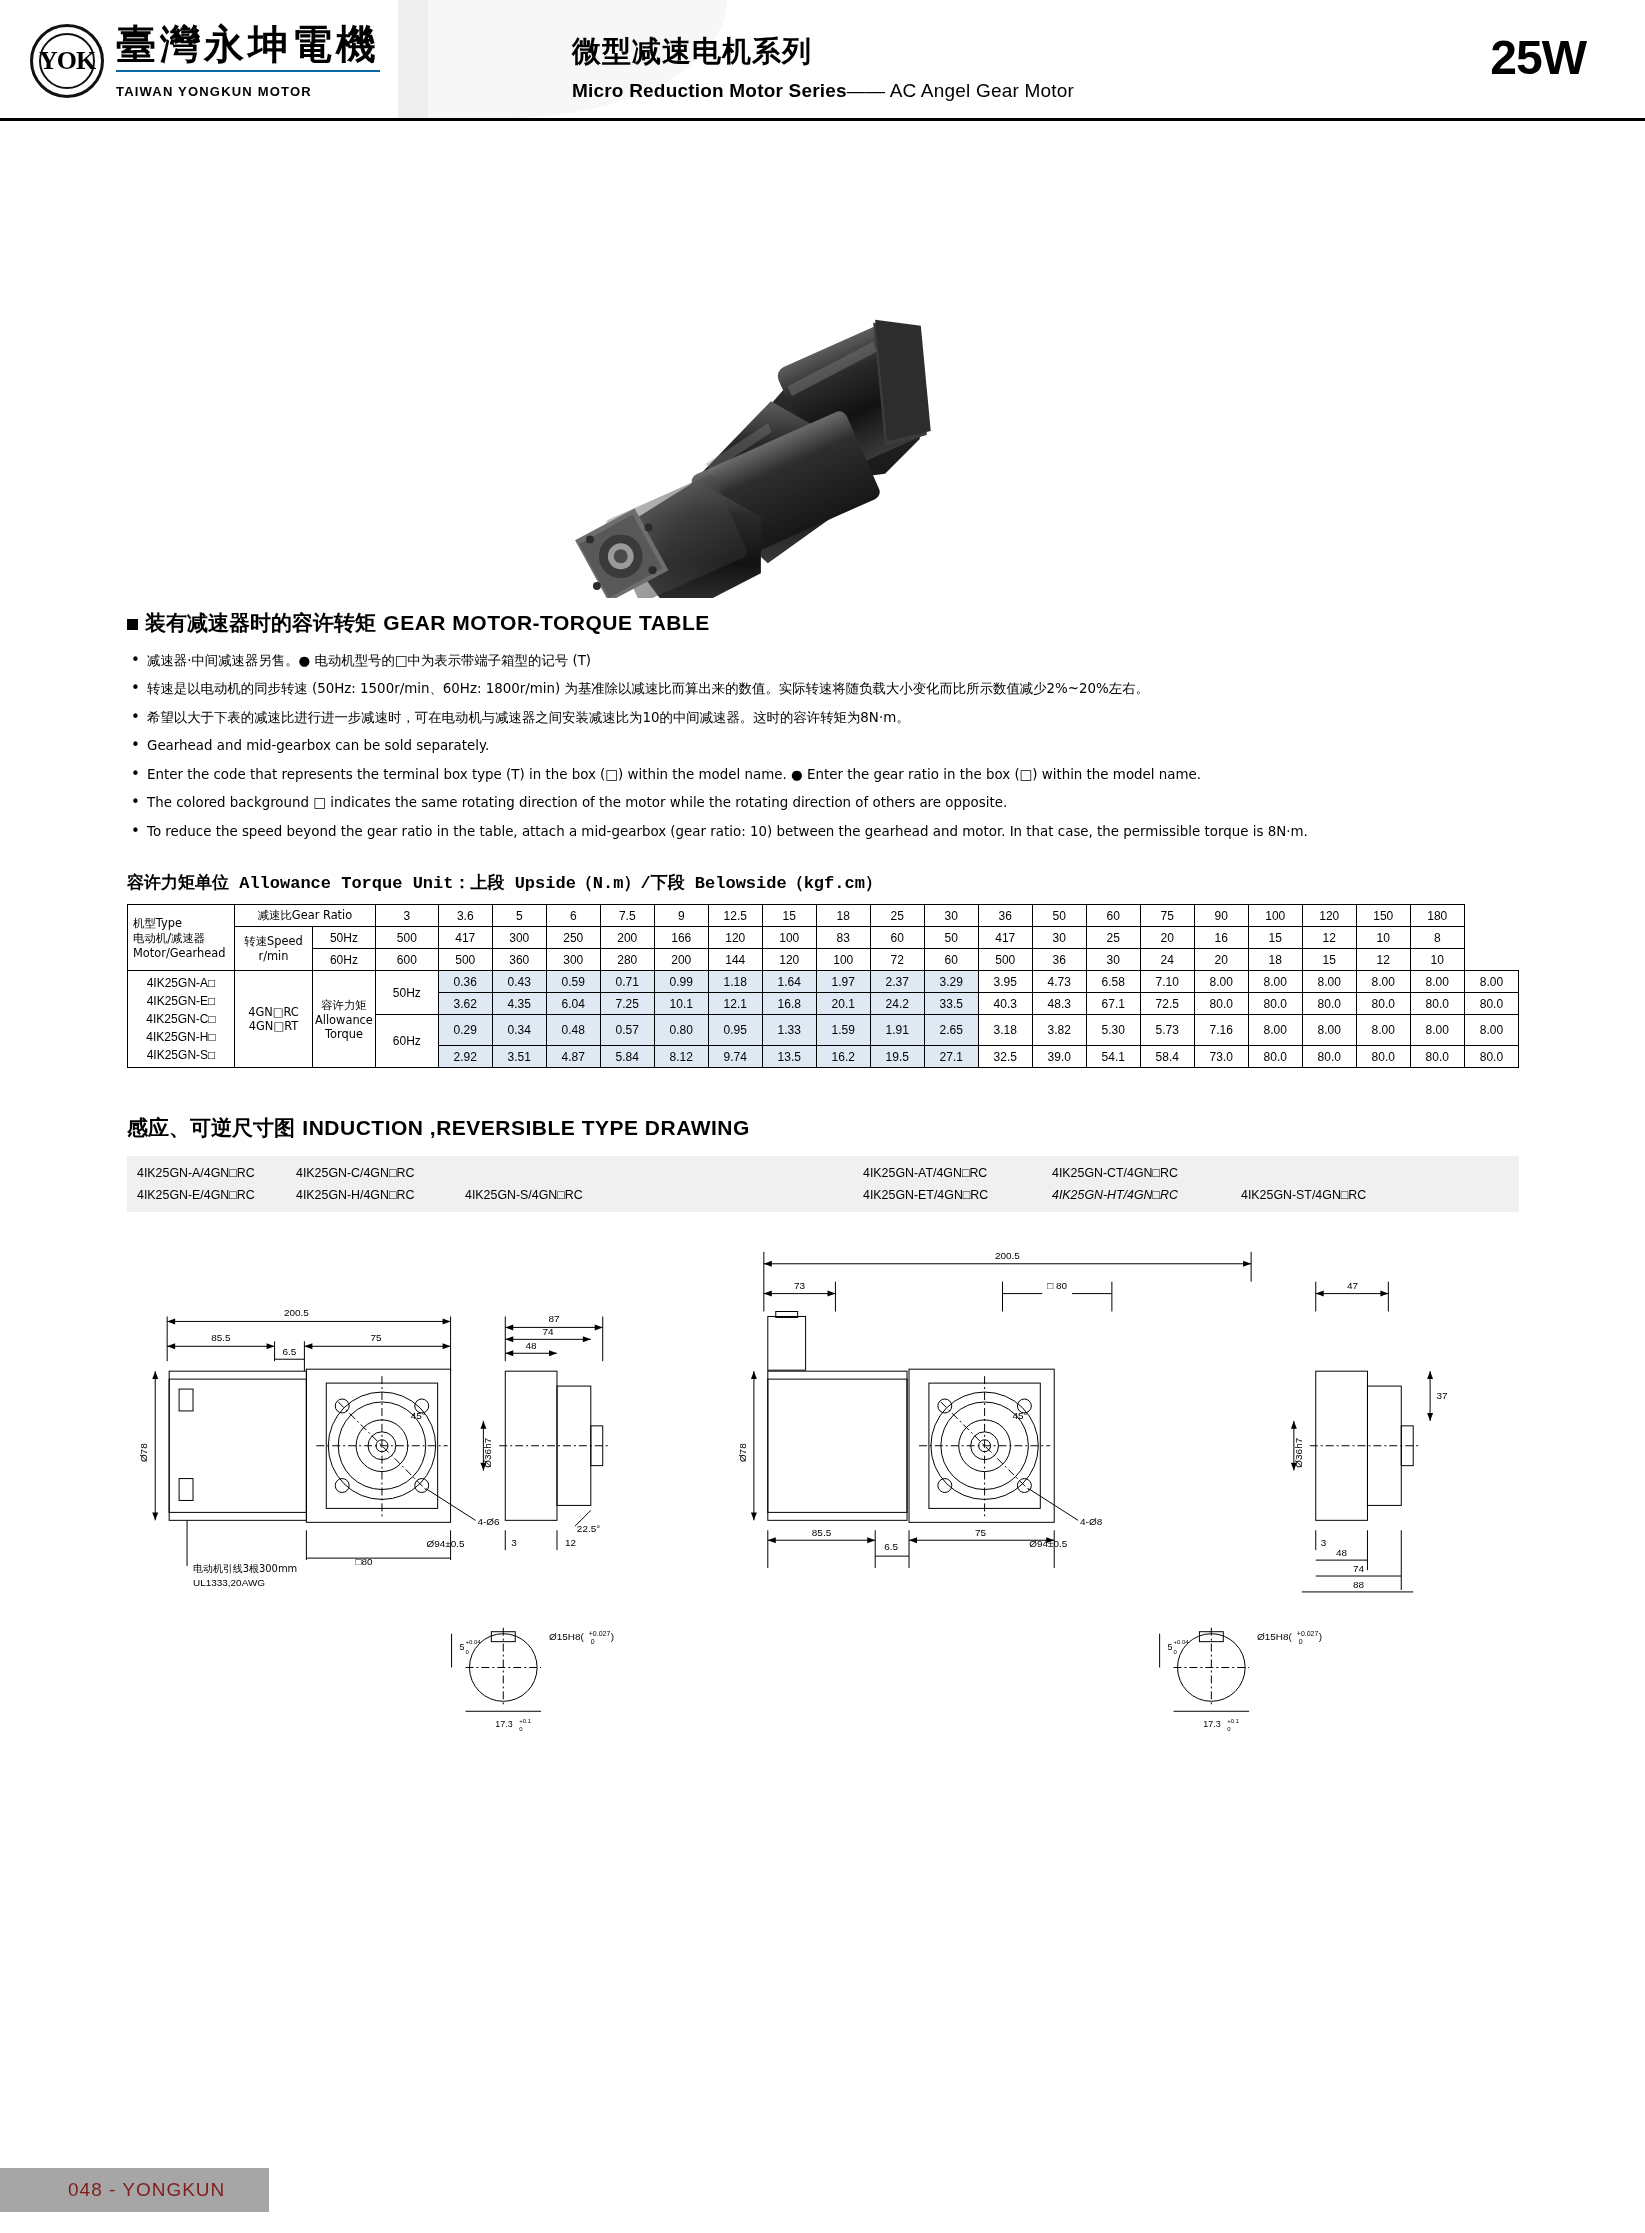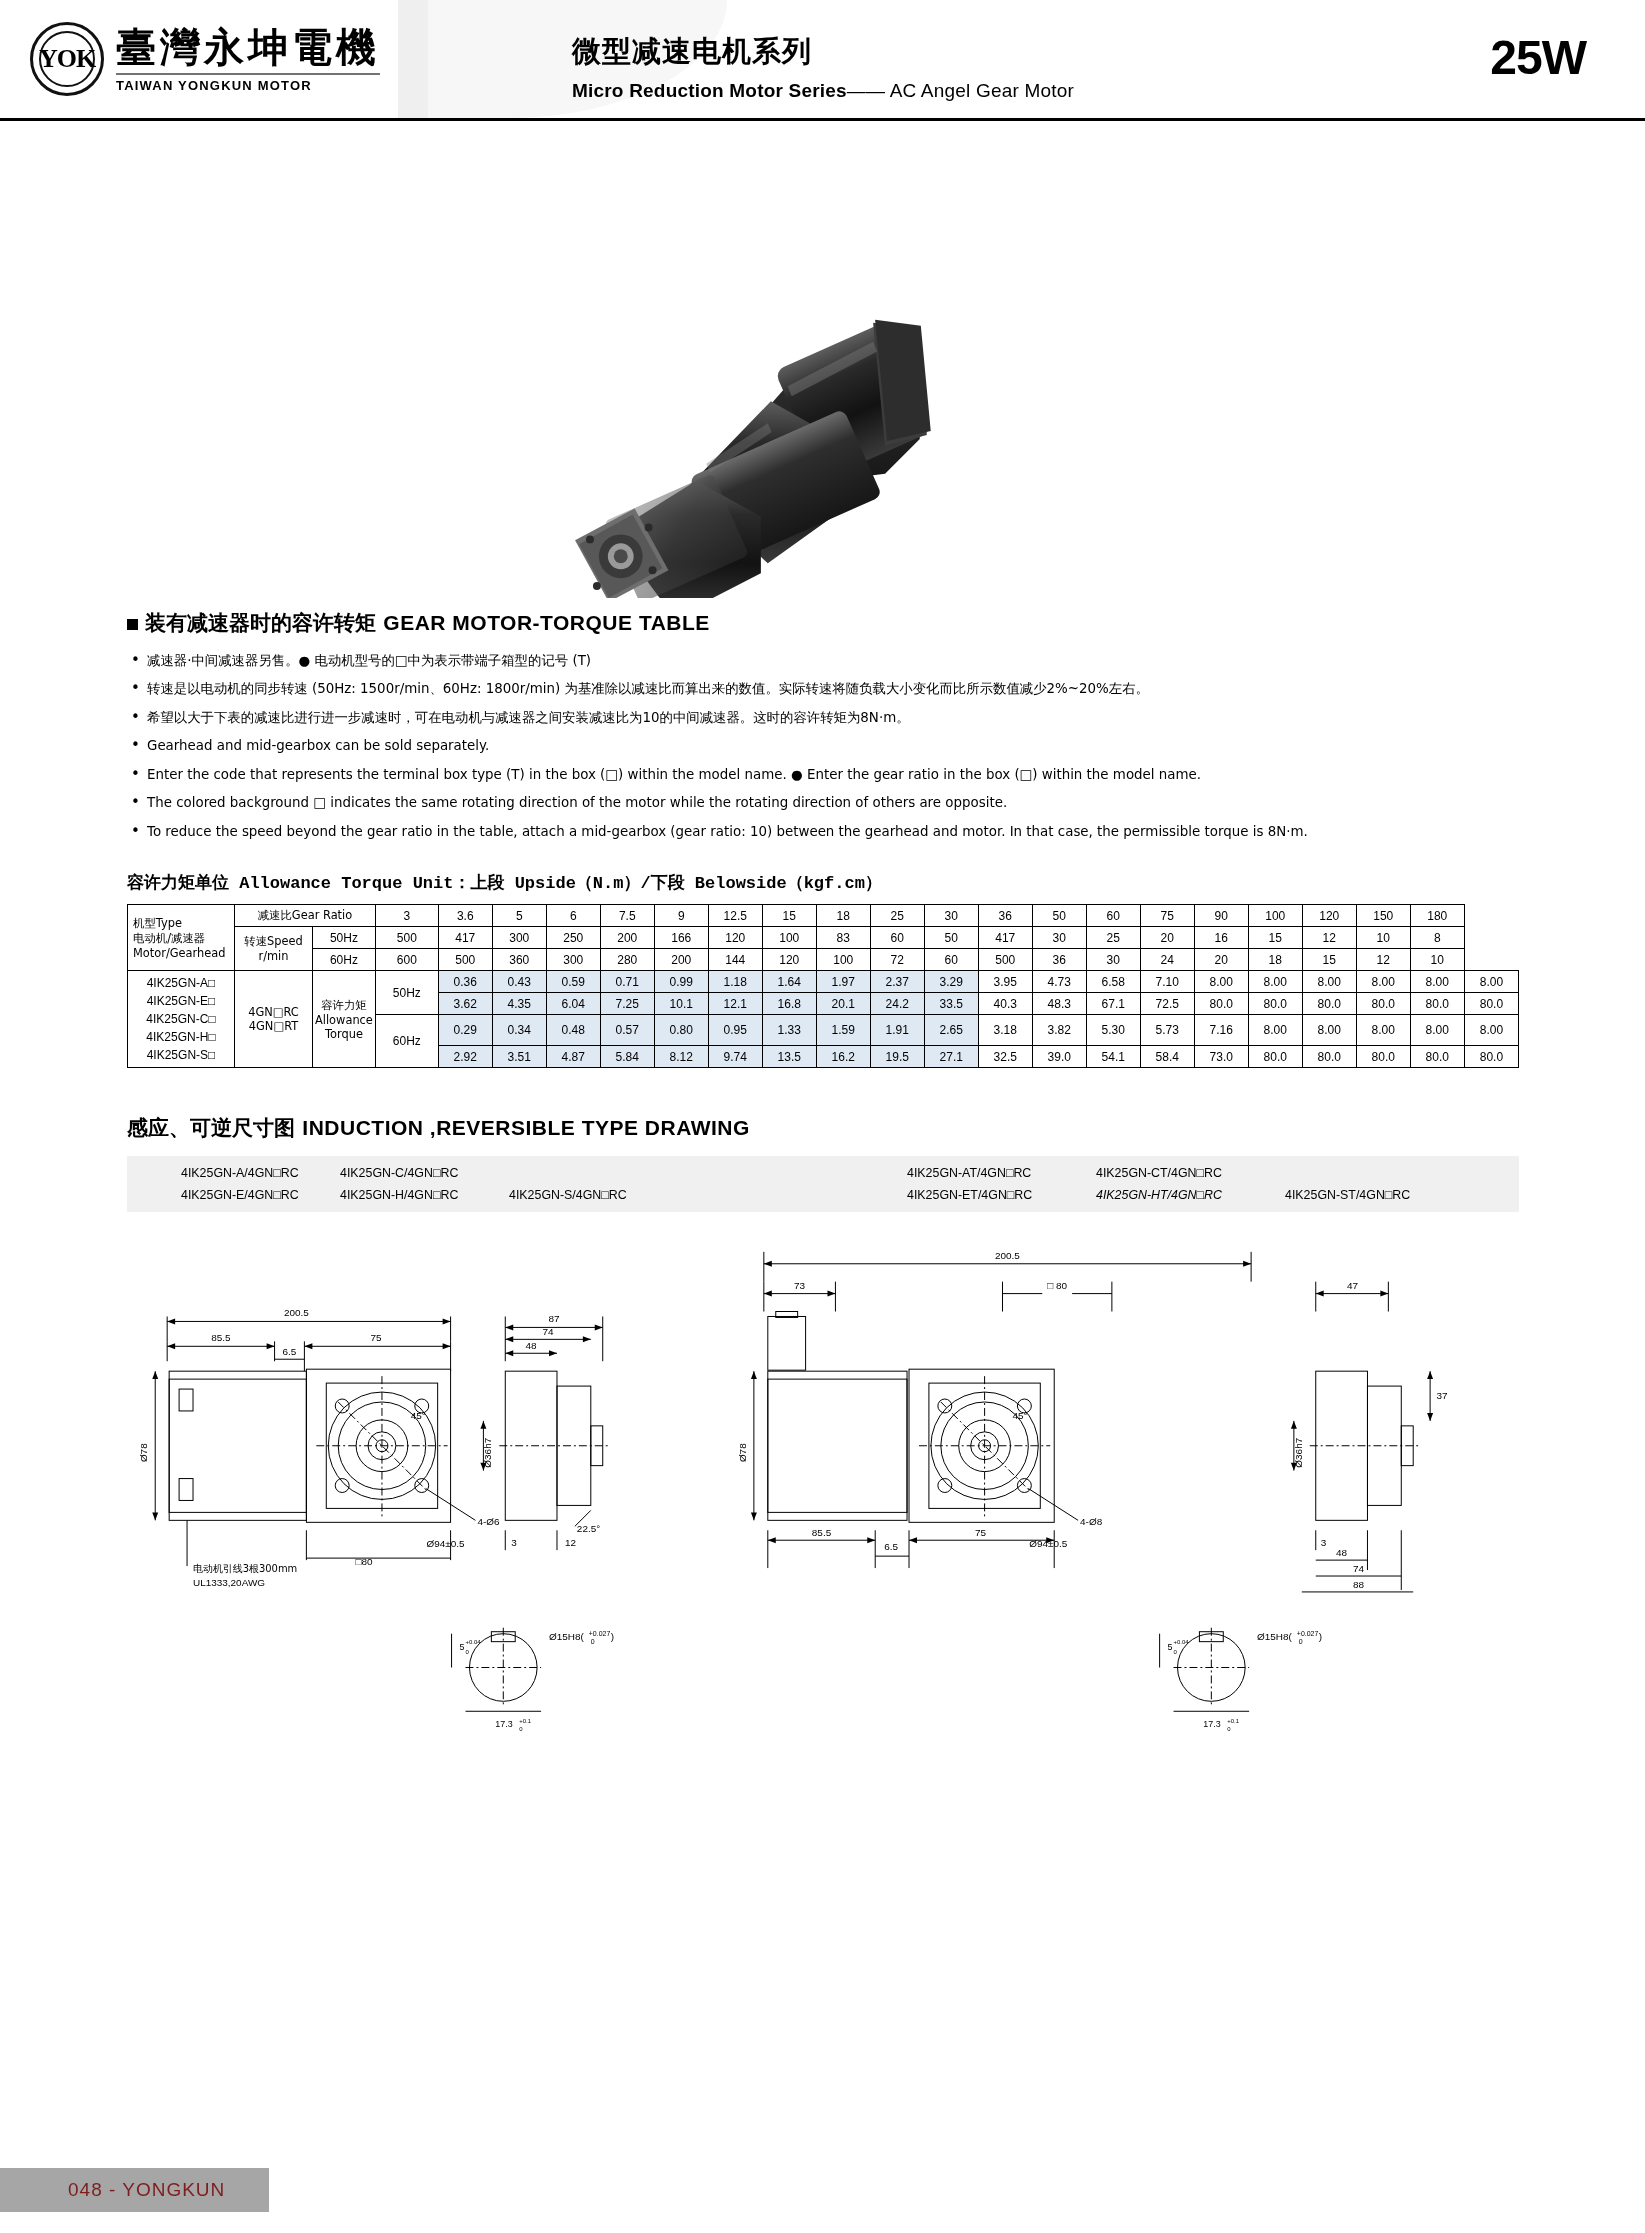--- a/index.html
+++ b/index.html
@@ -58,21 +58,21 @@
   .logo-mark span {
     font-weight:bold; font-size:26px; letter-spacing:-1px; z-index:2;
     font-family:"Liberation Serif", serif;
   }
   .logo-text-cn {
     font-family:Liberation Sans, sans-serif;
     font-size:40px; font-weight:bold; letter-spacing:4px; line-height:1.1;
   }
   .logo-text-en {
     font-size:13px; font-weight:bold; letter-spacing:1.2px; margin-top:4px;
-    border-top:2px solid #737373; padding-top:3px;
+    border-top:2px solid #0369a1; padding-top:12px;
   }
   .hdr-title-cn {
     position:absolute; left:572px; top:32px;
     font-family:"DejaVu Sans", sans-serif;
     font-size:29px; font-weight:bold; letter-spacing:1px;
   }
   .hdr-title-en {
     position:absolute; left:572px; top:80px;
     font-size:19px; font-weight:bold; letter-spacing:0.2px;
   }
@@ -156,21 +156,21 @@
   }
 
   
   .draw-head { margin-top:46px; }
   .code-band {
     background:#f0f0f0; width:100%;
     padding:8px 10px;
     font-size:12.4px; line-height:1.6;
     position:relative; height:56px;
   }
-  .code-band span { position:absolute; white-space:nowrap;margin-left:44px; }
+  .code-band span { position:absolute; white-space:nowrap; }
 
   .drawings {
     position:relative; width:100%; height:537px; margin-top:10px;
   }
   .drawings svg { display:block; }
 
   
   .footer {
     position:absolute; left:0; bottom:0; width:100%; height:78px;
   }

